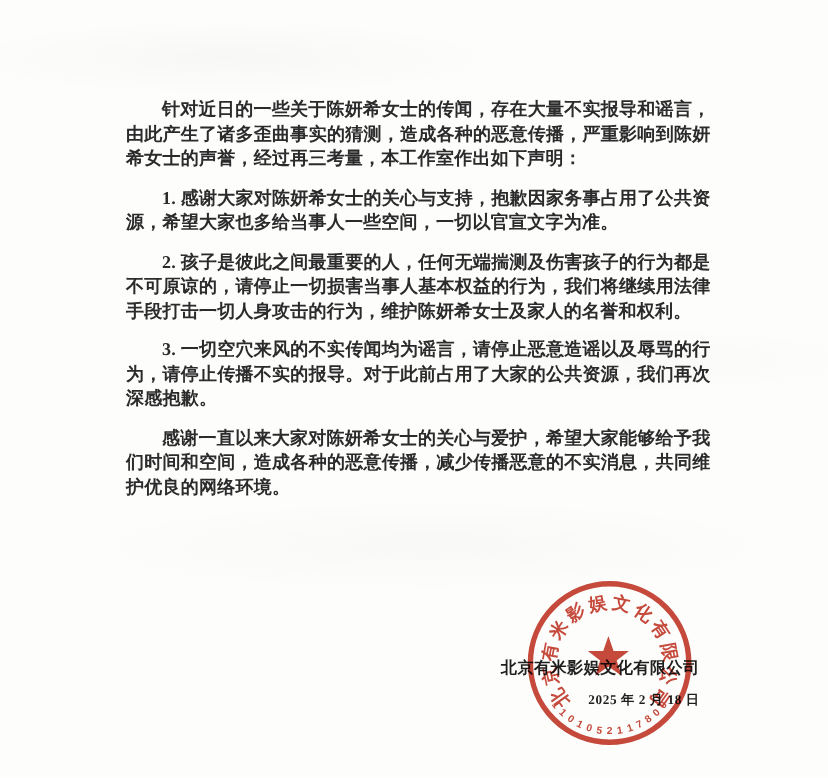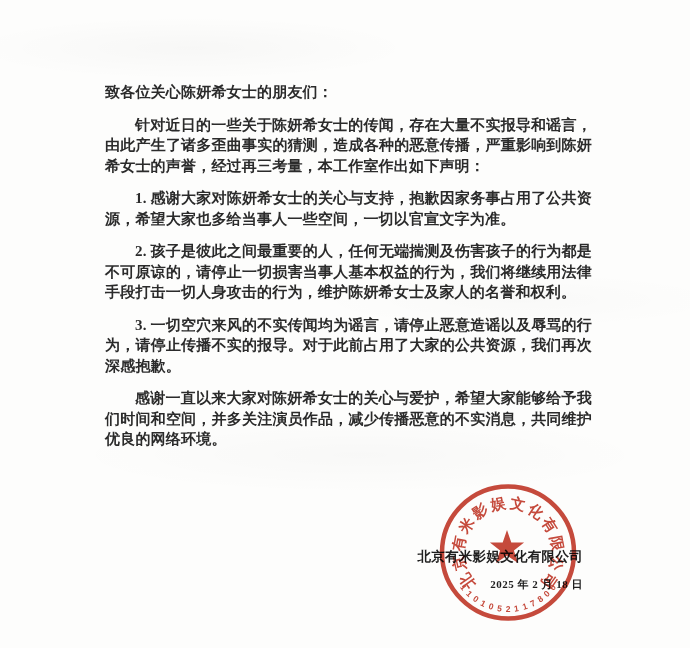--- a/index.html
+++ b/index.html
@@ -61,26 +61,25 @@
     font-family:"Liberation Sans","DejaVu Sans",sans-serif;
     font-weight:bold;
   }
 </style>
 </head>
 <body>
 
 <div class="page">
 
   <div class="doc-body">
-    <p>致各位关心陈妍希女士的朋友们：</p>
     <p class="indent">针对近日的一些关于陈妍希女士的传闻，存在大量不实报导和谣言，由此产生了诸多歪曲事实的猜测，造成各种的恶意传播，严重影响到陈妍希女士的声誉，经过再三考量，本工作室作出如下声明：</p>
     <p class="indent">1. 感谢大家对陈妍希女士的关心与支持，抱歉因家务事占用了公共资源，希望大家也多给当事人一些空间，一切以官宣文字为准。</p>
     <p class="indent">2. 孩子是彼此之间最重要的人，任何无端揣测及伤害孩子的行为都是不可原谅的，请停止一切损害当事人基本权益的行为，我们将继续用法律手段打击一切人身攻击的行为，维护陈妍希女士及家人的名誉和权利。</p>
     <p class="indent">3. 一切空穴来风的不实传闻均为谣言，请停止恶意造谣以及辱骂的行为，请停止传播不实的报导。对于此前占用了大家的公共资源，我们再次深感抱歉。</p>
-    <p class="indent">感谢一直以来大家对陈妍希女士的关心与爱护，希望大家能够给予我们时间和空间，并多关注演员作品，减少传播恶意的不实消息，共同维护优良的网络环境。</p>
+    <p class="indent">感谢一直以来大家对陈妍希女士的关心与爱护，希望大家能够给予我们时间和空间，造成各种的恶意传播，减少传播恶意的不实消息，共同维护优良的网络环境。</p>
   </div>
 
   <div class="signature">
     <div class="company">北京有米影娱文化有限公司</div>
     <div class="date">2025 年 2 月 18 日</div>
   </div>
 
   <div class="seal">
     <svg id="seal-svg" viewBox="0 0 140 141" xmlns="http://www.w3.org/2000/svg">
       <circle id="seal-ring" cx="69" cy="70.5" r="66" fill="none" stroke-width="4.5" stroke="#c23a2b"></circle>

